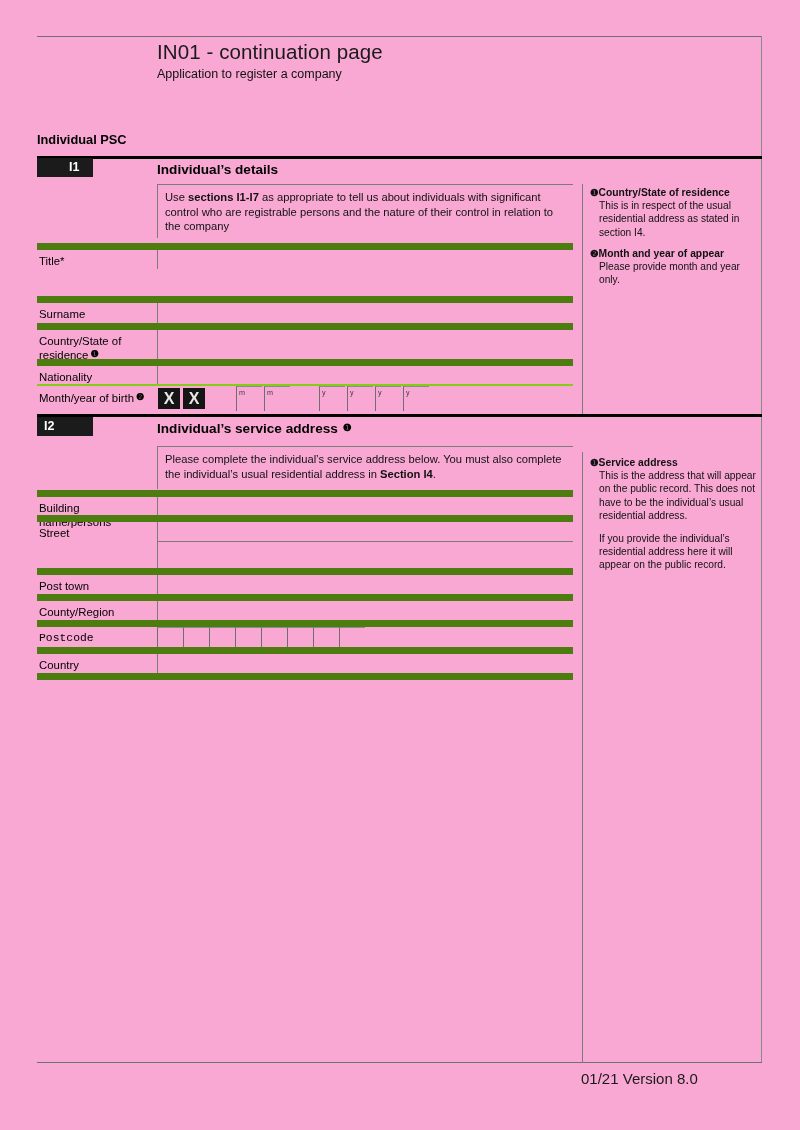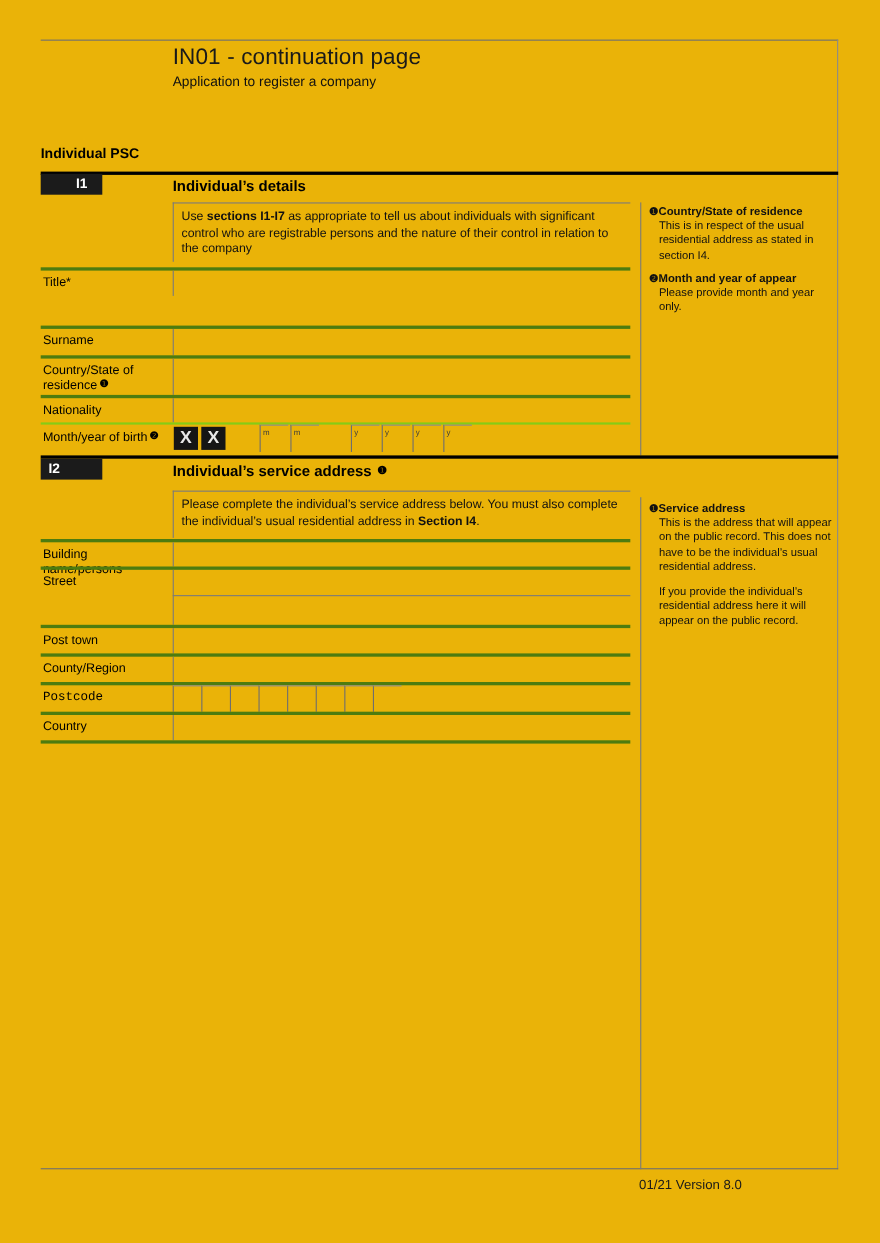--- a/index.html
+++ b/index.html
@@ -9,21 +9,21 @@
   }
   body {
     font-family: "Liberation Sans", sans-serif;
     color: #000000;
     -webkit-font-smoothing: antialiased;
   }
   .page {
     position: relative;
     width: 800px;
     height: 1130px;
-    background: #eab308;
+    background: #f9a8d4;
     overflow: hidden;
   }
 
   
   .frame-top {
     position: absolute;
     left: 37px;
     top: 36px;
     width: 725px;
     height: 1px;
@@ -122,21 +122,21 @@
     line-height: 14.6px;
     color: #111111;
   }
   .instr-box b { font-weight: bold; }
 
   
   .row {
     position: absolute;
     left: 37px;
     box-sizing: border-box;
-    border-top: 3px solid #4d7c0f;
+    border-top: 7px solid #4d7c0f;
   }
   .row-label {
     position: absolute;
     left: 0;
     top: 0;
     width: 120px;
     padding: 4px 4px 0 2px;
     font-size: 11.4px;
     line-height: 14.4px;
     color: #000000;
@@ -248,21 +248,21 @@
     padding-left: 9px;
   }
   .side-note .sn-body.gap { margin-top: 10px; }
   .side-note .sn-title.gap { margin-top: 8px; }
 
   
   .footer-version {
     position: absolute;
     left: 581px;
     top: 1070px;
-    font-size: 12px;
+    font-size: 15px;
     color: #1a1a1a;
   }
 </style>
 </head>
 <body>
 
 <div class="page">
 
   <div class="frame-top"></div>
   <div class="frame-right"></div>

